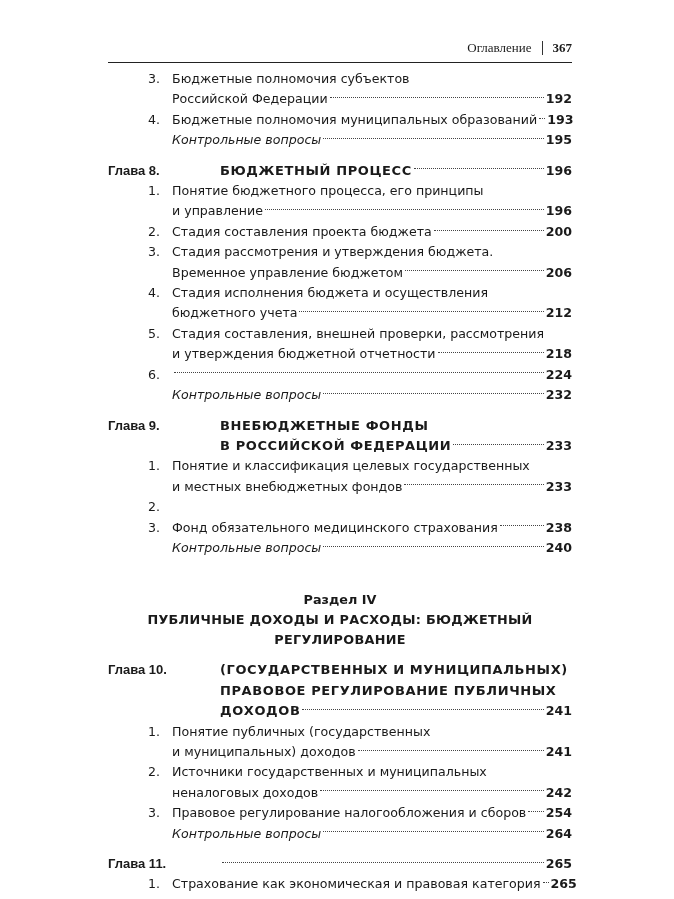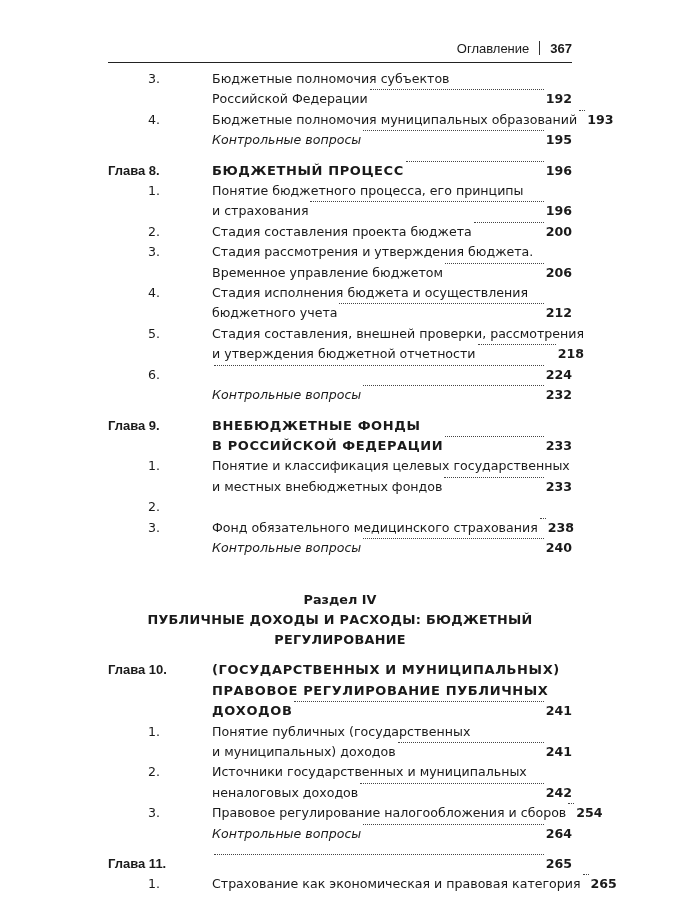--- a/index.html
+++ b/index.html
@@ -7,37 +7,37 @@
     width: 674px; height: 899px; position: relative; overflow: hidden;
     font-family: "DejaVu Sans", "Liberation Sans", sans-serif;
     color: #1a1a1a;
   }
   .page {
     position: absolute; left: 108px; top: 38px; width: 464px;
   }
   .header {
     display: flex; justify-content: flex-end; align-items: center;
     height: 20px; border-bottom: 1.5px solid #222;
-    font-family: Liberation Sans, sans-serif; font-size: 13px;
+    font-family: Liberation Serif, serif; font-size: 13px;
     padding-bottom: 4px; padding-right: 0;
   }
   .header .sep { margin: 0 10px; display: inline-block; width: 1px; height: 14px; background:#333; }
   .header .num { font-weight: bold; }
   .toc { margin-top: 6px; font-size: 12.6px; line-height: 20.4px; }
   .entry { display: flex; align-items: flex-start; }
   .entry .lbl { flex: 0 0 64px; text-align: left; }
   .entry.sub .lbl { padding-left: 40px; flex: 0 0 24px; }
   .entry .body { flex: 1; }
-  .line { display: flex; align-items: flex-start; margin-left: 40px; }
+  .line { display: flex; align-items: center; }
   .line .txt { white-space: nowrap; }
   .line .dots {
     flex: 1; border-bottom: 1.5px dotted #444; margin: 0 2px 4px 2px; min-width: 6px;
   }
   .line .pg { white-space: nowrap; font-weight: bold; }
-  .chapter { margin-top: 10px; }
+  .chapter { margin-top: 10px; gap: 48px; }
   .chapter .lbl { font-weight: bold; font-family: "Liberation Sans", sans-serif; font-size: 13px; }
   .chapter .body .txt { font-weight: bold; letter-spacing: 0.6px; font-size: 13px; }
   .italic .txt { font-style: italic; }
   .section-head {
     text-align: center; font-weight: bold; margin-top: 32px; font-size: 12.8px; line-height: 20px;
   }
   .section-head .title { letter-spacing: 0.3px; }
 </style>
 </head>
 <body>
@@ -92,21 +92,21 @@
           </div>
         </div>
       </div>
       <div class="entry sub">
         <span class="lbl">1.</span>
         <div class="body">
           <div class="line">
             <span class="txt">Понятие бюджетного процесса, его принципы</span>
           </div>
           <div class="line">
-            <span class="txt">и страхования</span>
+            <span class="txt">и управление</span>
             <span class="dots"></span>
             <span class="pg">196</span>
           </div>
         </div>
       </div>
       <div class="entry sub">
         <span class="lbl">2.</span>
         <div class="body">
           <div class="line">
             <span class="txt">Стадия составления проекта бюджета</span>

